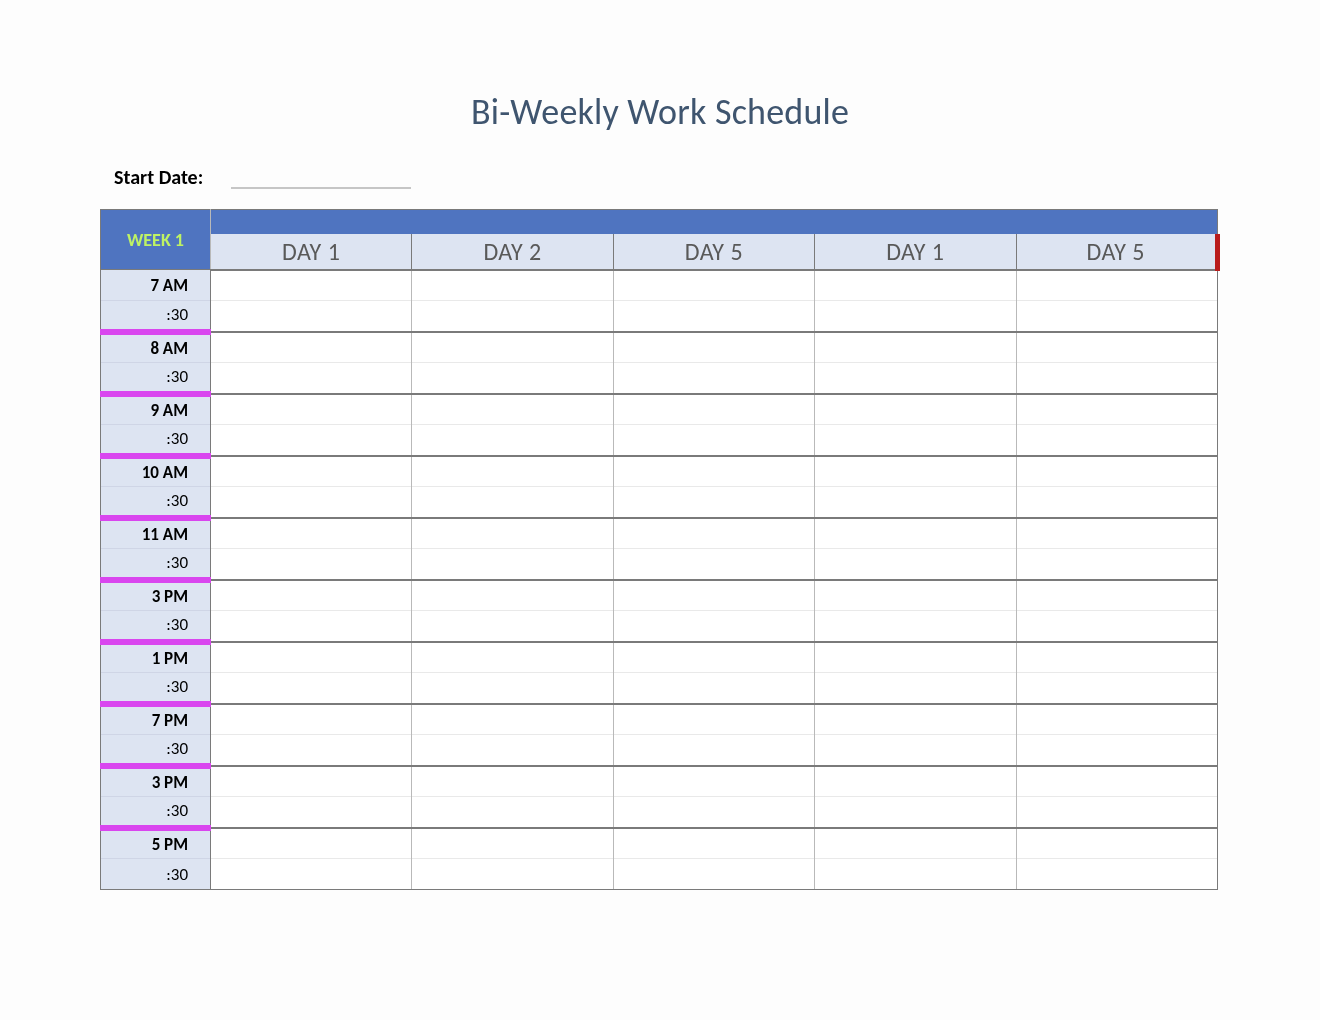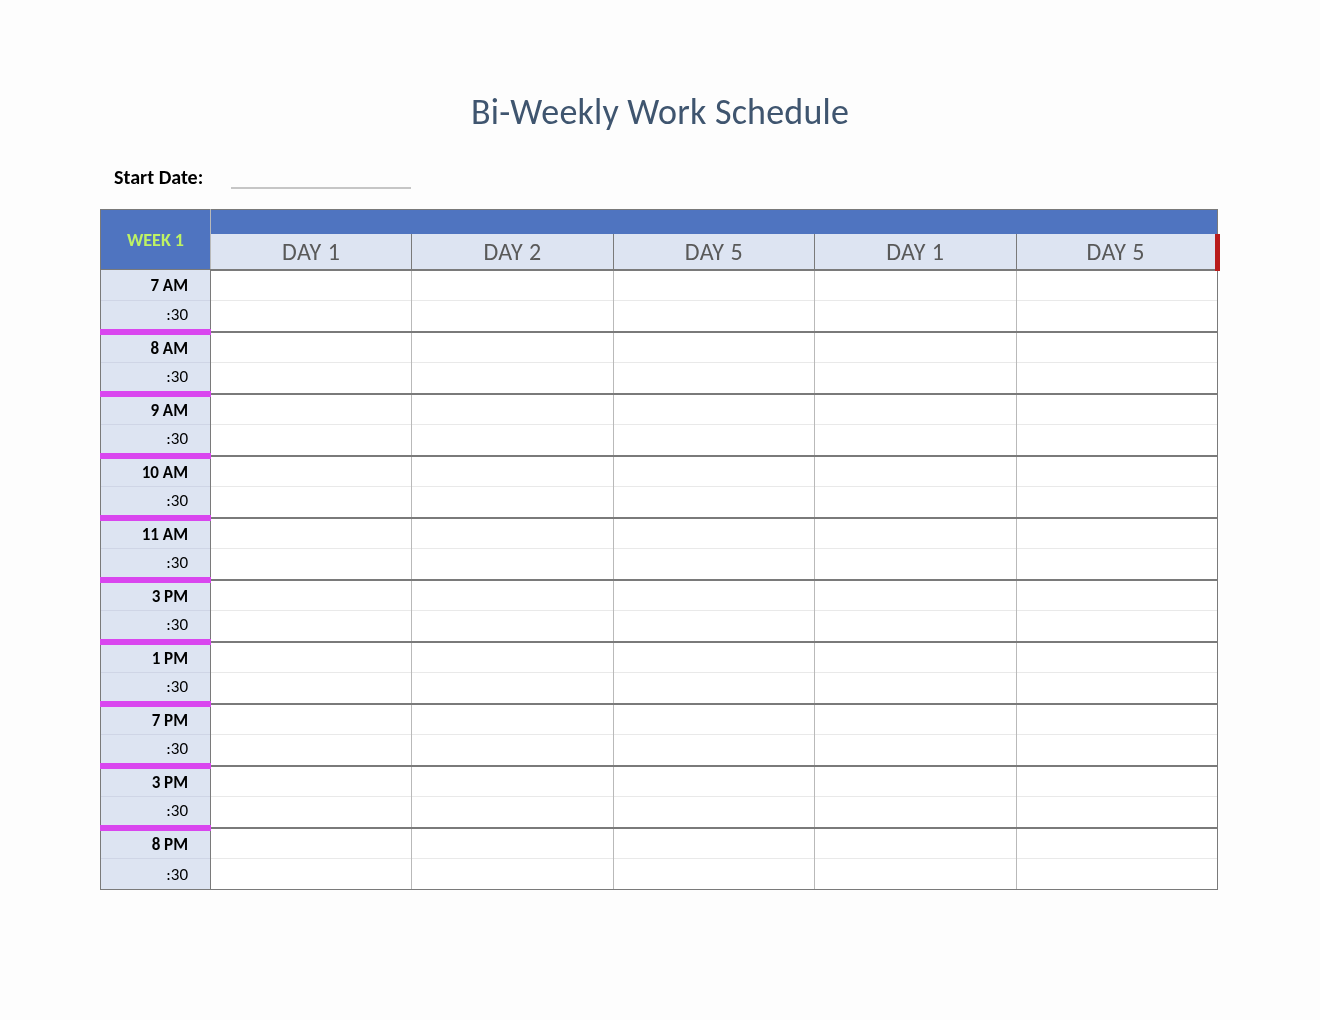--- a/index.html
+++ b/index.html
@@ -281,21 +281,21 @@
         </tr>
         <tr class="half">
           <td class="timecell">:30</td>
           <td class="slot"></td>
           <td class="slot"></td>
           <td class="slot"></td>
           <td class="slot"></td>
           <td class="slot"></td>
         </tr>
         <tr class="hr">
-          <td class="timecell hour">8 PM</td>
+          <td class="timecell hour">5 PM</td>
           <td class="slot"></td>
           <td class="slot"></td>
           <td class="slot"></td>
           <td class="slot"></td>
           <td class="slot"></td>
         </tr>
         <tr class="half">
           <td class="timecell">:30</td>
           <td class="slot"></td>
           <td class="slot"></td>

